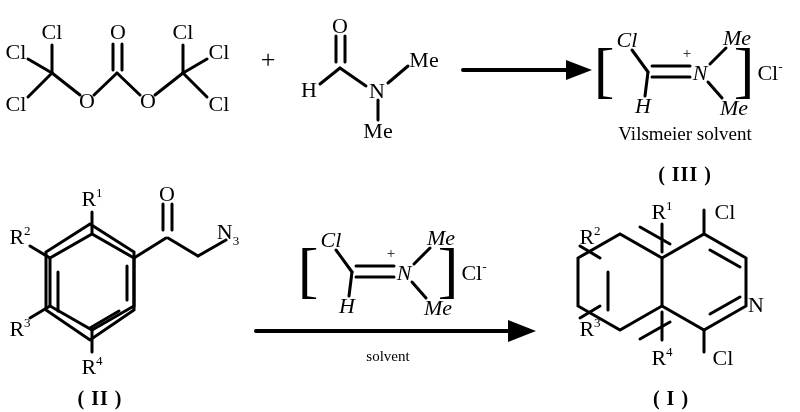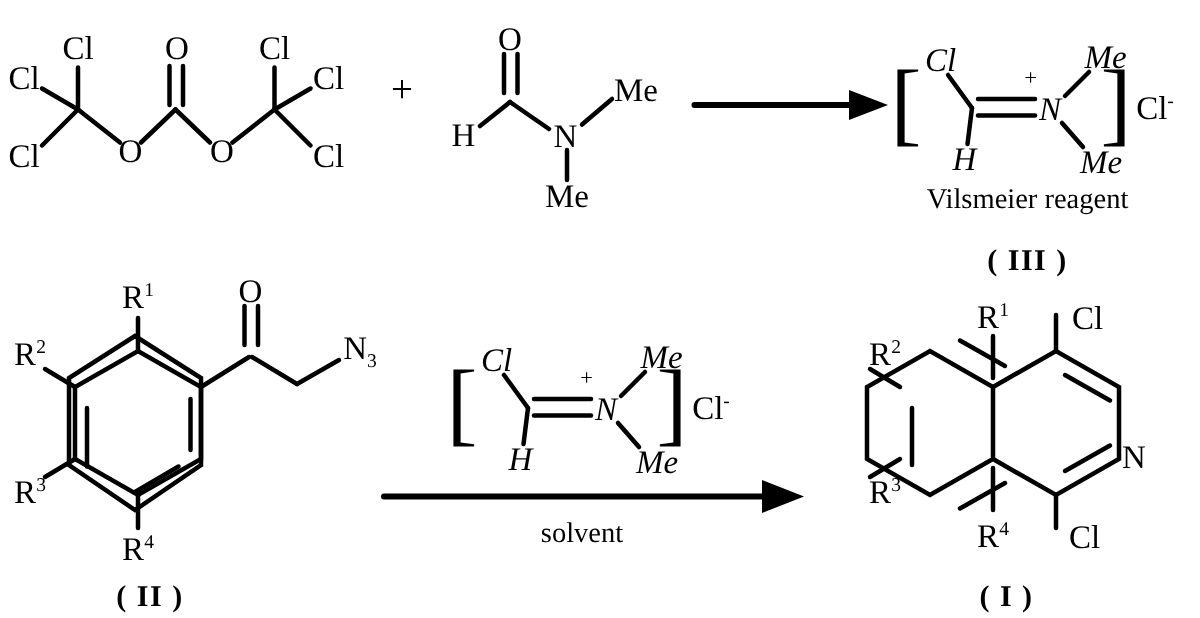--- a/index.html
+++ b/index.html
@@ -8,21 +8,21 @@
   #scheme{position:absolute;left:0;top:0;width:800px;height:412px;}
   .lbl{position:absolute;transform:translate(-50%,-50%);white-space:nowrap;
        font-family:"Liberation Serif",serif;color:#000;line-height:1;}
   .atom{font-size:22px;}
   .atom-i{font-size:22px;font-style:italic;}
   .sub{font-size:13px;vertical-align:sub;}
   .sup{font-size:13px;vertical-align:super;}
   .plus-sign{font-size:26px;}
   .caption{font-size:19px;}
   .romanlabel{font-size:20px;font-weight:bold;letter-spacing:1px;}
-  .solvent{font-size:19px;}
+  .solvent{font-size:15px;}
   .charge{font-size:15px;}
   .brk{position:absolute;font-size:62px;font-weight:300;
        transform:translate(-50%,-50%);font-family:"Liberation Serif",serif;}
 </style>
 </head>
 <body>
 
 <svg id="scheme" viewBox="0 0 800 412" xmlns="http://www.w3.org/2000/svg">
   <g stroke="#000" fill="none" stroke-width="3" stroke-linecap="round">
 
@@ -156,37 +156,37 @@
 <div class="brk" style="left:744px; top:70px;">]</div>
 <div class="lbl atom-i" style="left:627px; top:40px;">Cl</div>
 <div class="lbl atom-i" style="left:643px; top:106px;">H</div>
 <div class="lbl atom-i" style="left:700px; top:73px;">N</div>
 <div class="lbl charge" style="left:687px; top:53px;">+</div>
 <div class="lbl atom-i" style="left:737px; top:38px;">Me</div>
 <div class="lbl atom-i" style="left:734px; top:108px;">Me</div>
 <div class="lbl atom" style="left:770px; top:72px;">
   <span>Cl</span><span class="sup">-</span>
 </div>
-<div class="lbl caption" style="left:685px; top:133px;">Vilsmeier reagent</div>
+<div class="lbl caption" style="left:685px; top:133px;">Vilsmeier solvent</div>
 <div class="lbl romanlabel" style="left:685px; top:174px;">( III )</div>
 
 <div class="lbl atom" style="left:92px;  top:198px;">
   <span>R</span><span class="sup">1</span>
 </div>
 <div class="lbl atom" style="left:20px;  top:236px;">
   <span>R</span><span class="sup">2</span>
 </div>
 <div class="lbl atom" style="left:20px;  top:328px;">
   <span>R</span><span class="sup">3</span>
 </div>
 <div class="lbl atom" style="left:92px;  top:366px;">
   <span>R</span><span class="sup">4</span>
 </div>
 <div class="lbl atom" style="left:167px; top:194px;">O</div>
-<div class="lbl atom" style="left:240px; top:234px;">
+<div class="lbl atom" style="left:228px; top:234px;">
   <span>N</span><span class="sub">3</span>
 </div>
 <div class="lbl romanlabel" style="left:100px; top:398px;">( II )</div>
 
 <div class="brk" style="left:308px; top:270px;">[</div>
 <div class="brk" style="left:448px; top:270px;">]</div>
 <div class="lbl atom-i" style="left:331px; top:240px;">Cl</div>
 <div class="lbl atom-i" style="left:347px; top:306px;">H</div>
 <div class="lbl atom-i" style="left:404px; top:273px;">N</div>
 <div class="lbl charge" style="left:391px; top:253px;">+</div>

